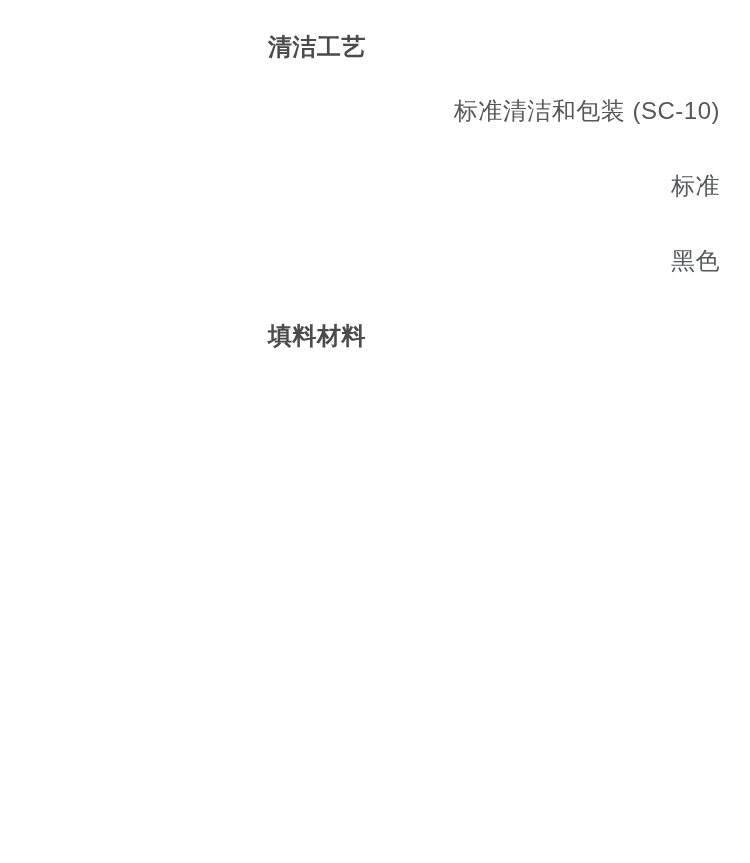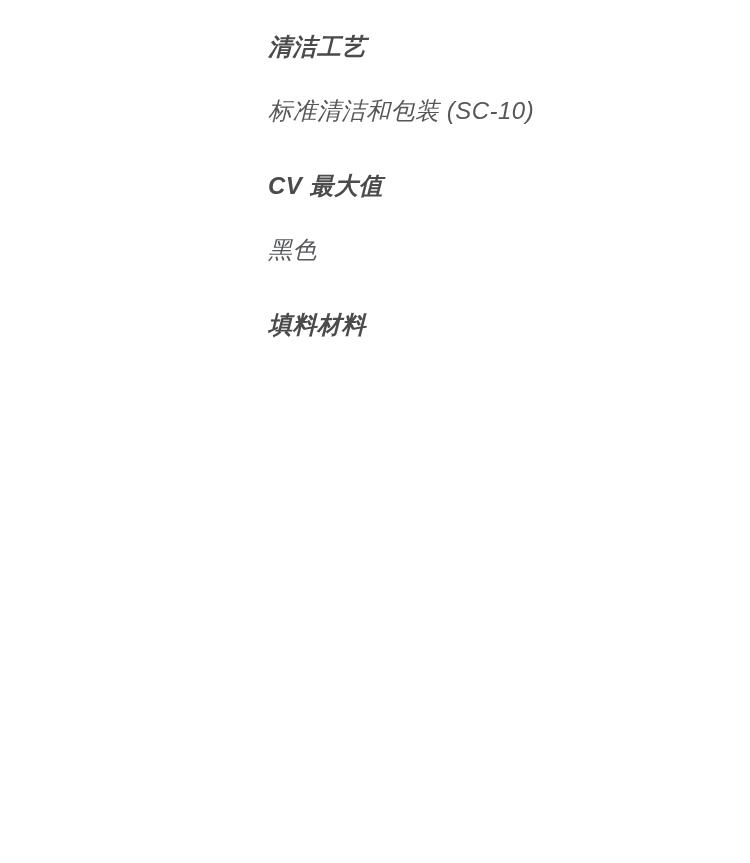--- a/index.html
+++ b/index.html
@@ -11,58 +11,58 @@
     overflow: hidden;
     font-family: "Liberation Sans", "DejaVu Sans", sans-serif;
   }
 
   .spec-list {
     padding: 31px 30px 0 268px;
   }
 
   .spec-row {
     display: block;
-    font-style: italic;
   }
 
   .spec-label {
     font-size: 24px;
     line-height: 31px;
     font-weight: 700;
     color: #4b4b4d;
     letter-spacing: 0.5px;
     margin-bottom: 33px;
     white-space: nowrap;
   }
 
   .spec-value {
     font-size: 24px;
     line-height: 31px;
     font-weight: 400;
     color: #55575a;
     letter-spacing: 0.5px;
     margin-bottom: 44px;
     white-space: nowrap;
+    text-align: right;
   }
 </style>
 </head>
 <body>
 
 <main class="spec-list">
 
     <div class="spec-row">
       <div class="spec-label">清洁工艺</div>
       <div class="spec-value">标准清洁和包装 (SC-10)</div>
     </div>
 
     <div class="spec-row">
-      <div class="spec-label">CV 最大值</div>
     </div>
 
     <div class="spec-row">
+      <div class="spec-value">标准</div>
     </div>
 
     <div class="spec-row">
       <div class="spec-value">黑色</div>
     </div>
 
     <div class="spec-row">
     </div>
 
     <div class="spec-row">

